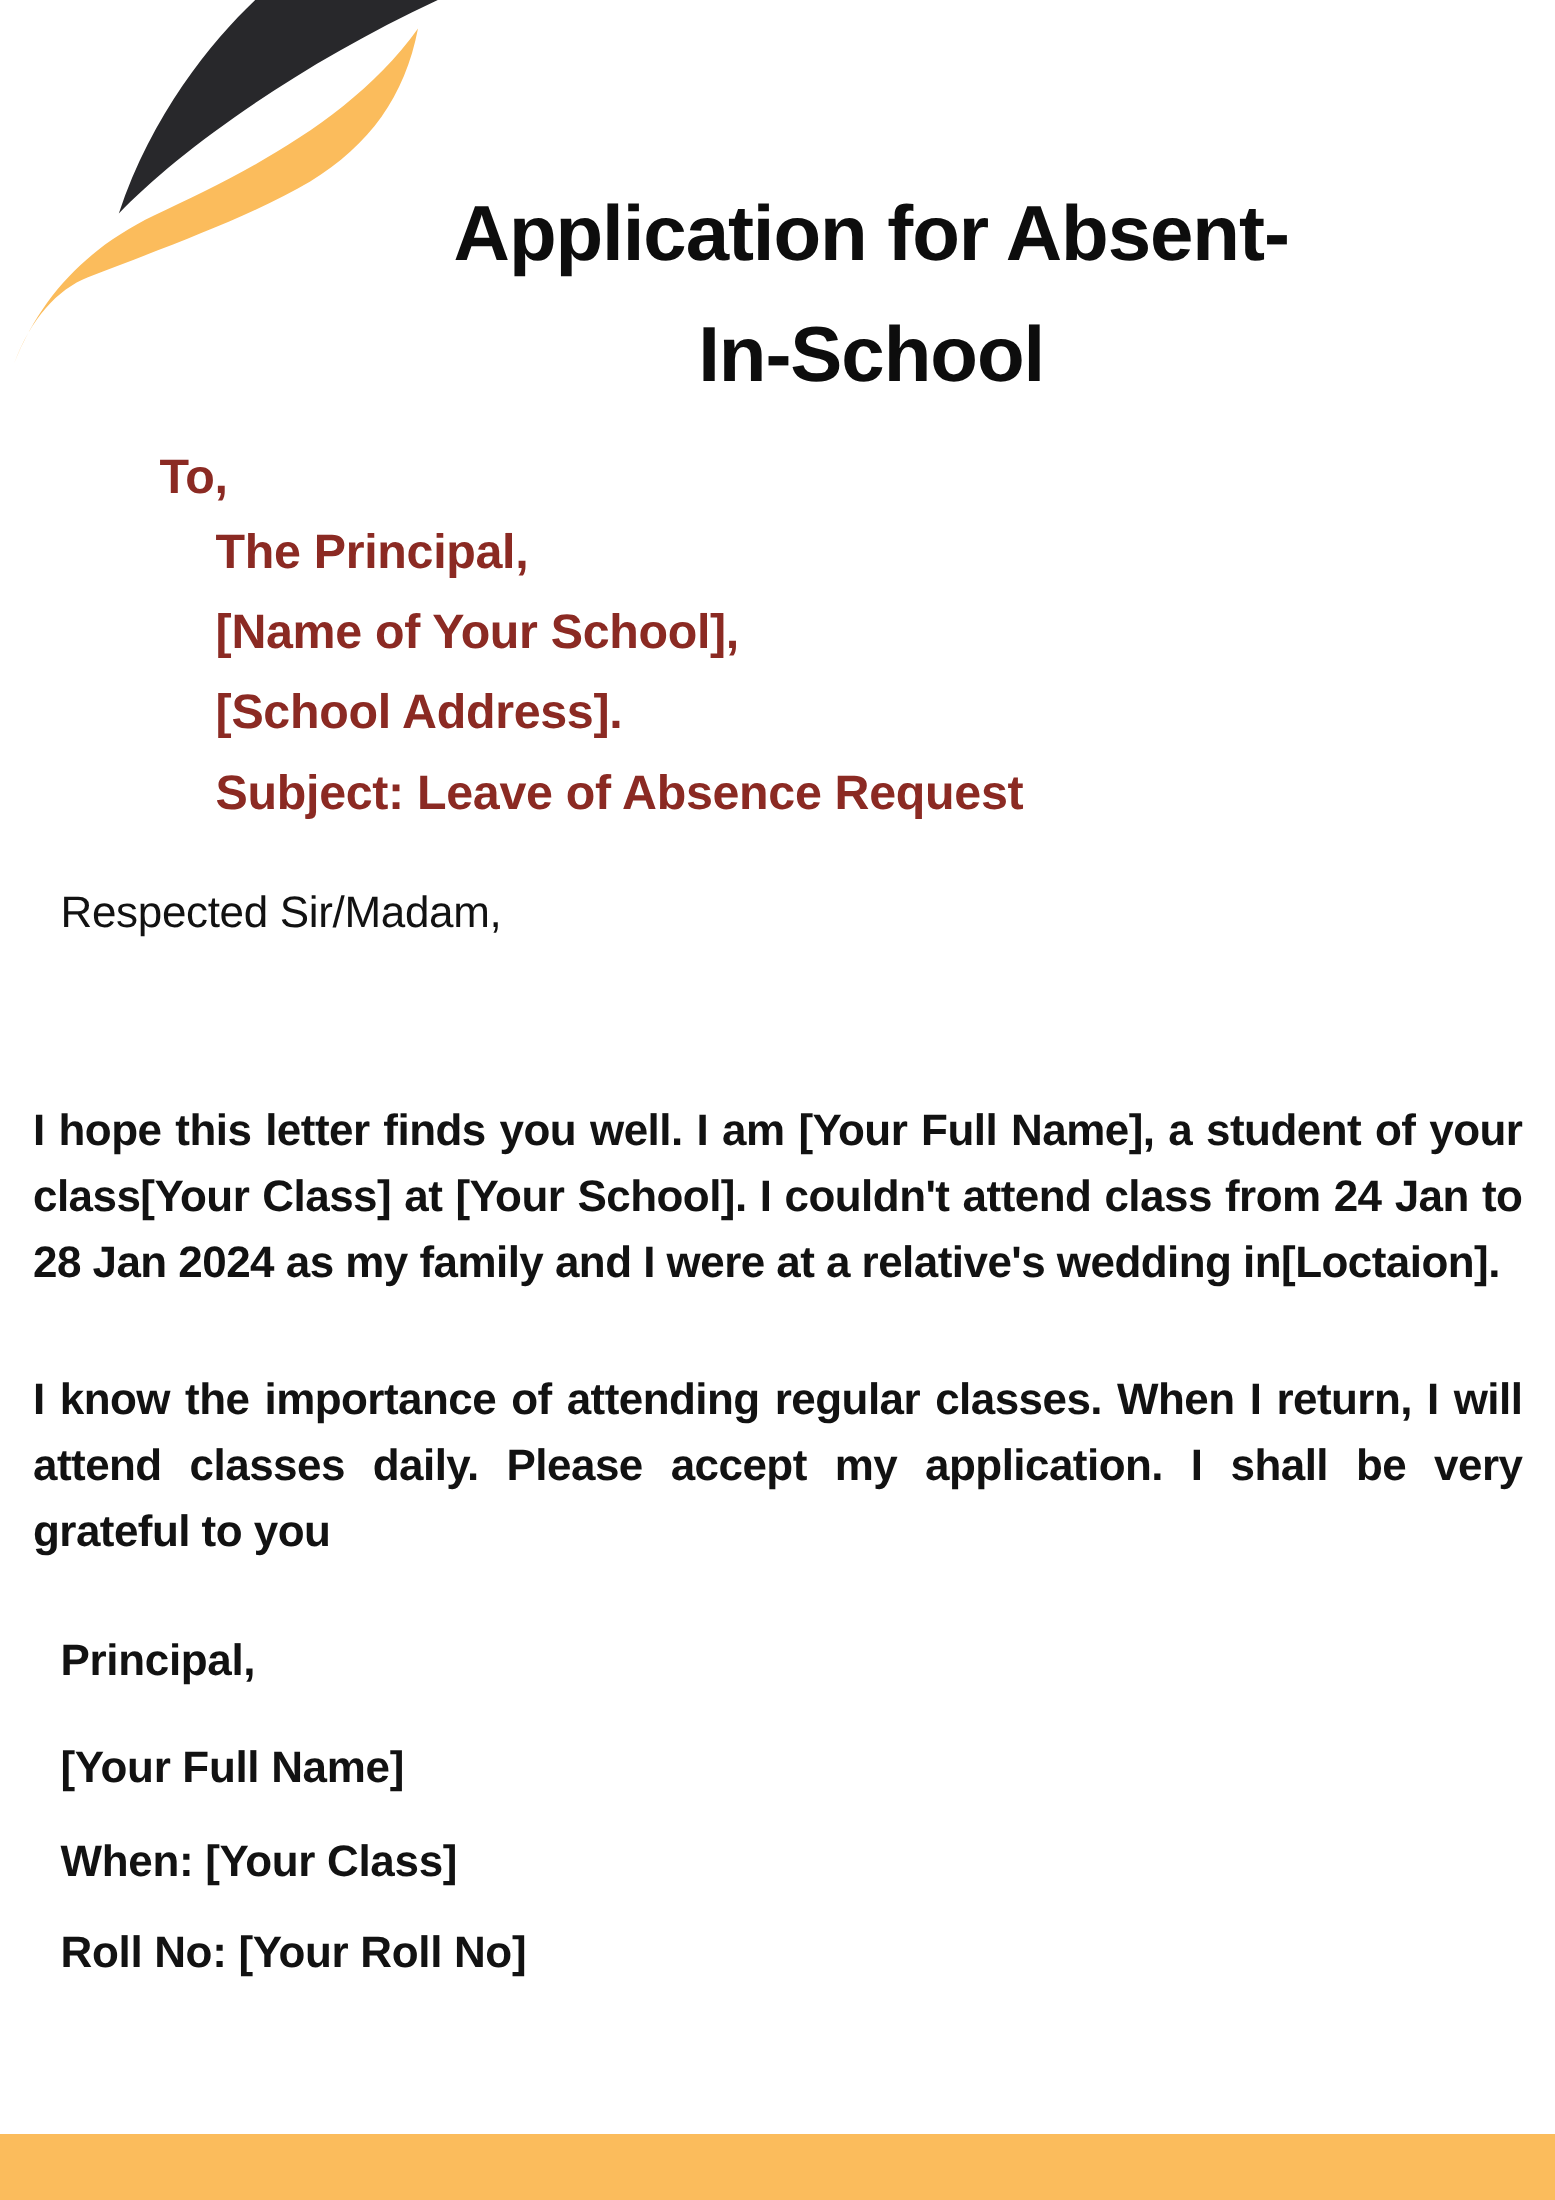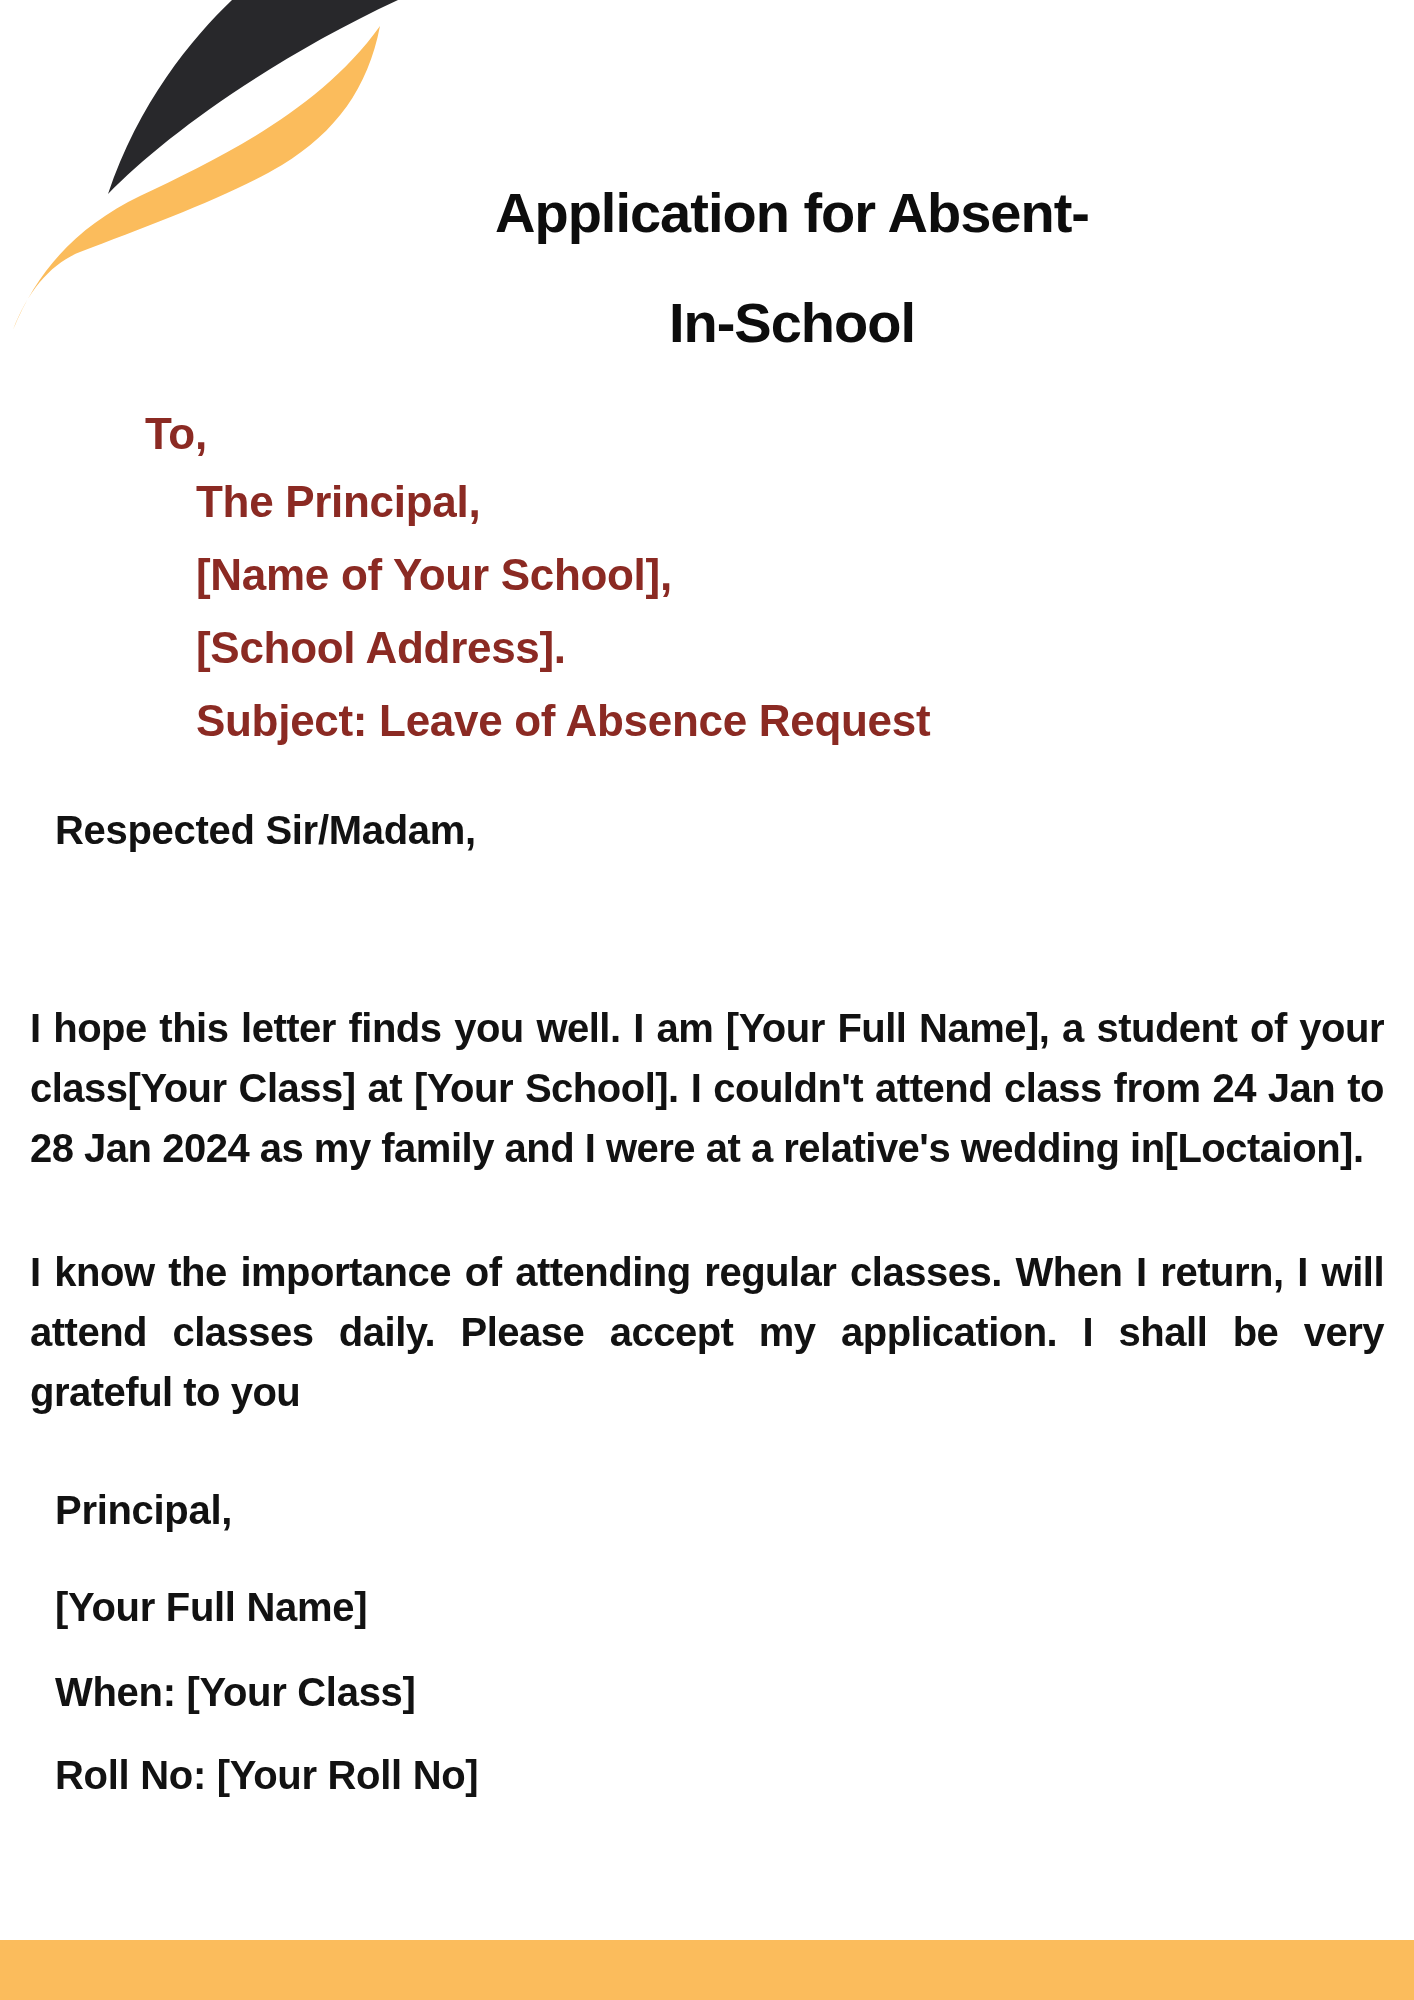--- a/index.html
+++ b/index.html
@@ -25,21 +25,21 @@
   .swoosh-orange { fill: #fbbc5c; }
 
   
   .title {
     position: absolute;
     top: 158px;
     left: 170px;
     width: 1244px;
     margin: 0;
     text-align: center;
-    font-size: 56px;
+    font-size: 71px;
     line-height: 110px;
     font-weight: 800;
     color: #0d0d0d;
     letter-spacing: -1px;
   }
   .title-line { display: block; }
 
   
   .address {
     position: absolute;
@@ -52,21 +52,21 @@
   }
   .addr-to { line-height: 48px; }
   .addr-lines { margin-left: 51px; margin-top: 20px; }
   .addr-line { line-height: 48px; margin-bottom: 25px; }
 
   .salutation {
     position: absolute;
     top: 808px;
     left: 55px;
     font-size: 40px;
-    font-weight: bold;
+    font-weight: normal;
     color: #121212;
     letter-spacing: -0.3px;
   }
 
   .para {
     position: absolute;
     left: 30px;
     width: 1354px;
     margin: 0;
     font-size: 40px;

